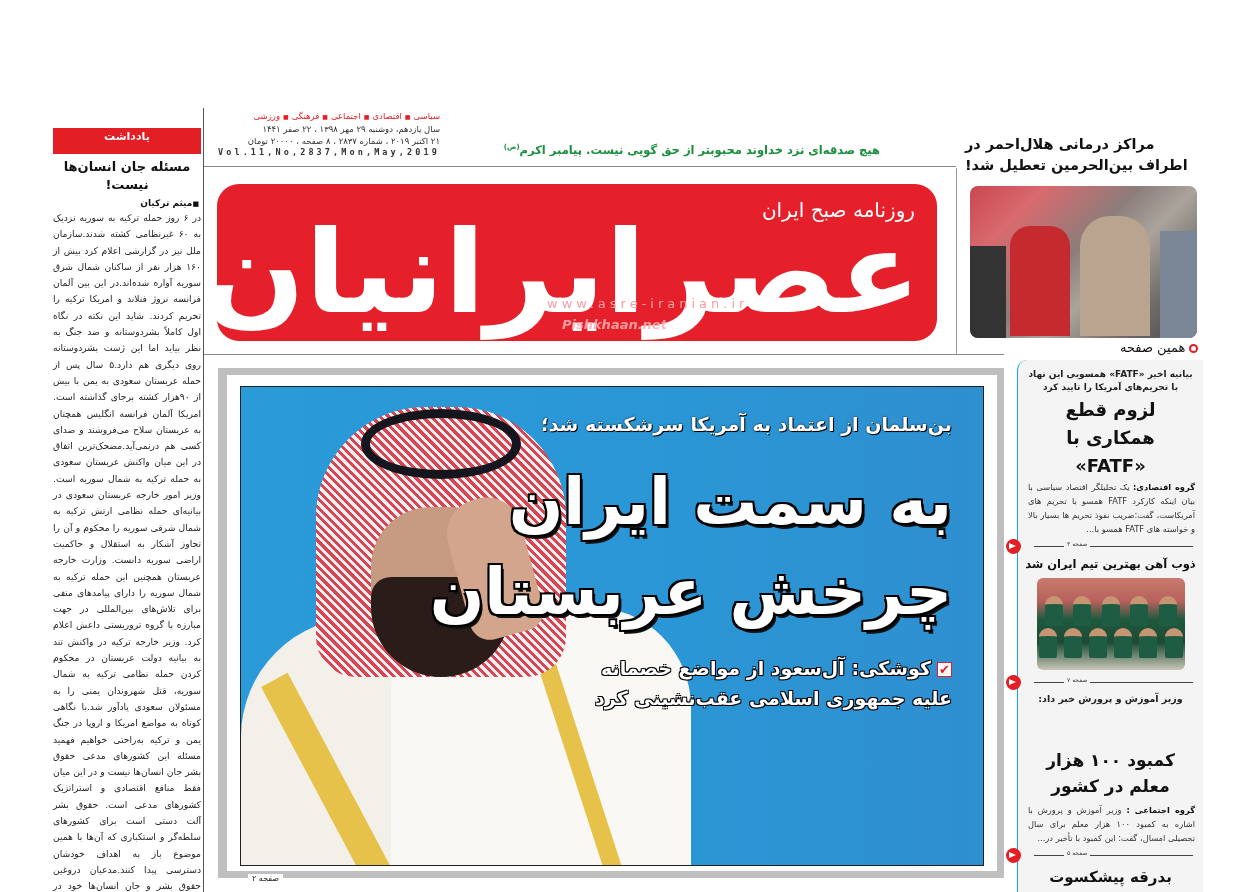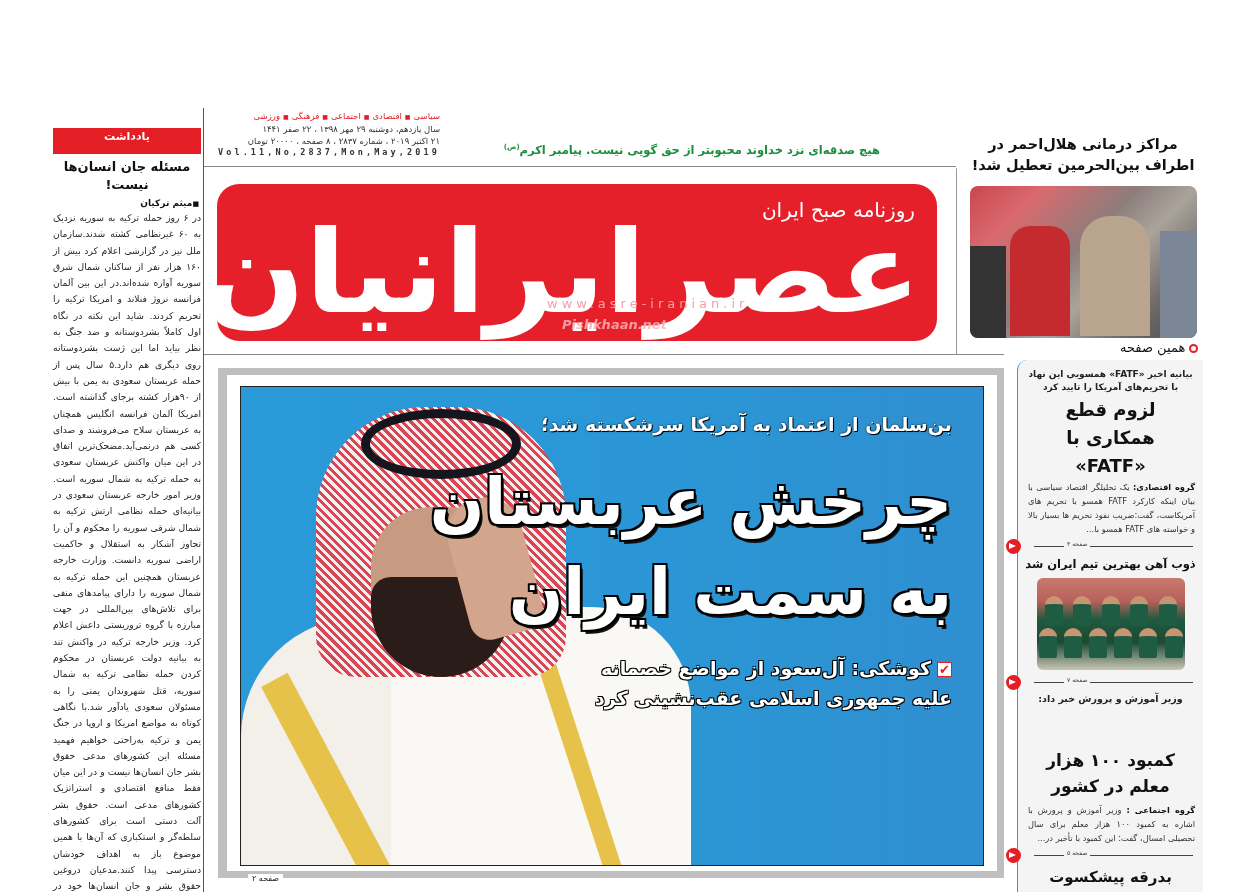--- a/index.html
+++ b/index.html
@@ -25,21 +25,21 @@
   #hadith sup { font-size: 7px; }
   .hline { position: absolute; height: 1px; background: #888; }
 
   #logo { position: absolute; left: 217px; top: 184px; width: 720px; height: 157px; background: #e5202a; border-radius: 22px; overflow: hidden; }
   #logo .tagline { position: absolute; right: 22px; top: 14px; color: #fff; font-size: 20px; direction: rtl; }
   #logo .name { position: absolute; left: 16px; right: 16px; top: 24px; color: #fff; font-weight: bold; font-size: 120px; line-height: 130px; text-align: center; direction: rtl; letter-spacing: -4px; font-family: "DejaVu Sans", sans-serif; transform: scaleY(0.95); }
   #logo .url { position: absolute; left: 330px; top: 112px; color: #f6a0a3; font-size: 13px; letter-spacing: 4px; }
   #logo .watermark { position: absolute; left: 345px; top: 133px; color: #f7b1b3; font-size: 13px; font-style: italic; font-weight: bold; opacity: 0.85; }
 
   
-  #hilal-title { position: absolute; left: 965px; top: 134px; width: 236px; font-weight: bold; font-size: 14.5px; line-height: 21px; text-align: center; direction: rtl; }
+  #hilal-title { position: absolute; left: 965px; top: 134px; width: 236px; font-weight: bold; font-size: 14.5px; line-height: 21px; text-align: left; direction: rtl; }
   #hilal-photo { position: absolute; left: 970px; top: 186px; width: 227px; height: 152px; border-radius: 8px; overflow: hidden;
      background: linear-gradient(135deg, #c9474f 0%, #d96a6e 20%, #8c7d7b 45%, #aaa49c 60%, #6f6a66 80%, #4a4a4f 100%); }
   #hilal-photo .p1 { position:absolute; left: 40px; top: 40px; width: 60px; height: 110px; background: #c42a2e; border-radius: 20px 20px 0 0; }
   #hilal-photo .p2 { position:absolute; left: 110px; top: 30px; width: 70px; height: 120px; background: #b9a48f; border-radius: 30px 30px 0 0; }
   #hilal-photo .p3 { position:absolute; left: 0; top: 60px; width: 36px; height: 92px; background: #333; }
   #hilal-photo .p4 { position:absolute; left: 190px; top: 45px; width: 37px; height: 107px; background: #7b8796; }
   #hilal-ref { position: absolute; left: 1120px; top: 340px; font-size: 13px; direction: rtl; white-space: nowrap; }
   .ref-dot { display: inline-block; width: 9px; height: 9px; border-radius: 50%; background: #e31e25; vertical-align: middle; position: relative; }
   .ref-dot::after { content: ""; position: absolute; left: 2px; top: 2px; width: 5px; height: 5px; border-radius: 50%; background: #fff; }
 
@@ -137,22 +137,22 @@
   <div class="sash2"></div>
   <div class="ghutra"></div>
   <div class="face"></div>
   <div class="beard"></div>
   <div class="agal"></div>
   <div class="hand"></div>
 </div>
 <div id="lead-text" style="height:340px;">
   <div id="lead-kicker">بن‌سلمان از اعتماد به آمریکا سرشکسته شد؛</div>
   <div id="lead-headline">
+    <div>به سمت ایران</div>
     <div>چرخش عربستان</div>
-    <div>به سمت ایران</div>
   </div>
   <div id="lead-sub">
     <div><span class="check">✔</span><span>کوشکی: آل‌سعود از مواضع خصمانه</span></div>
     <div>علیه جمهوری اسلامی عقب‌نشینی کرد</div>
   </div>
 </div>
 <div id="lead-page">صفحه ۲</div>
 
 <div id="sidebar">
   <div style="padding-top:8px;">

